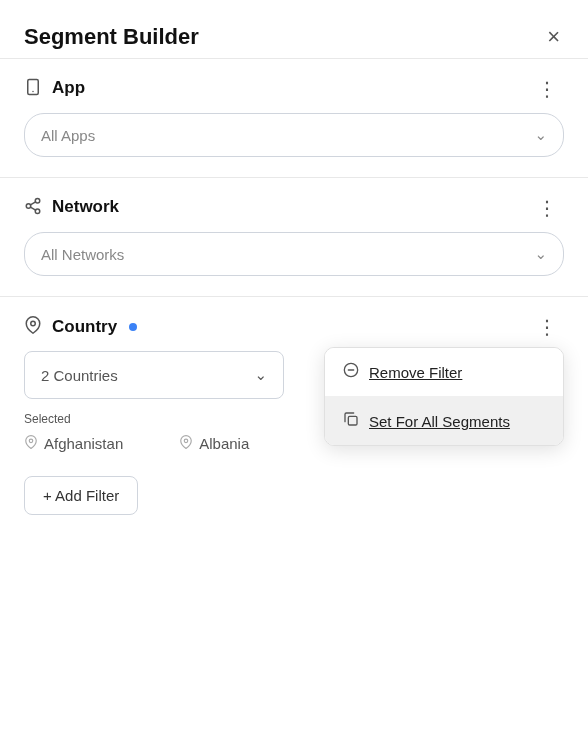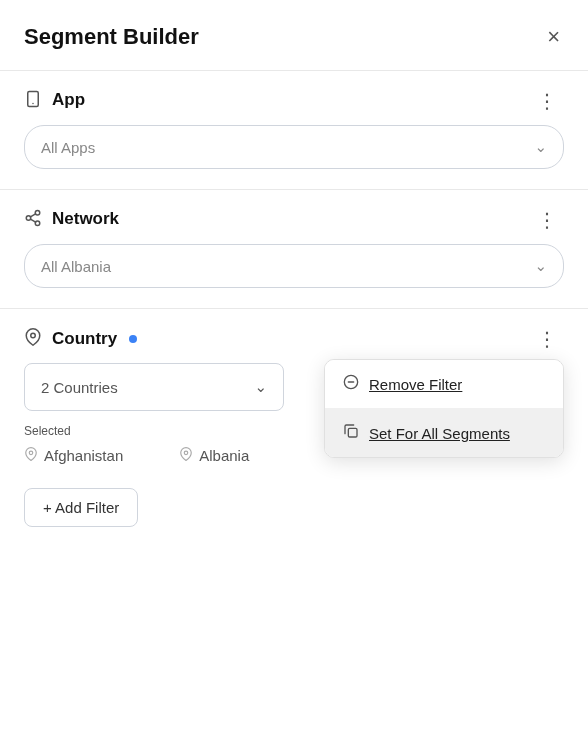--- a/index.html
+++ b/index.html
@@ -14,21 +14,21 @@
       width: 588px;
       min-height: 732px;
       background: #fff;
       position: relative;
       padding: 0 0 40px 0;
     }
     .header {
       display: flex;
       align-items: center;
       justify-content: space-between;
-      padding: 22px 24px 18px 24px;
+      padding: 22px 24px 6px 24px;
       border-bottom: 1px solid #e8e8e8;
     }
     .header-title {
       font-size: 22px;
       font-weight: 700;
       color: #111;
     }
     .close-btn {
       background: none;
       border: none;
@@ -261,21 +261,21 @@
             <circle cx="18" cy="19" r="3"></circle>
             <line x1="8.59" y1="13.51" x2="15.42" y2="17.49"></line>
             <line x1="15.41" y1="6.51" x2="8.59" y2="10.49"></line>
           </svg>
         </span>
         <span>Network</span>
       </div>
       <button class="more-btn">⋮</button>
     </div>
     <div class="dropdown-select">
-      <span>All Albania</span>
+      <span>All Networks</span>
       <span class="dropdown-arrow">⌄</span>
     </div>
   </div>
 
   <div class="country-section">
     <div class="country-header">
       <div class="country-label">
         <span class="section-icon">
           <svg width="18" height="18" viewBox="0 0 24 24" fill="none" stroke="#555" stroke-width="2" stroke-linecap="round" stroke-linejoin="round">
             <path d="M21 10c0 7-9 13-9 13s-9-6-9-13a9 9 0 0 1 18 0z"></path>

